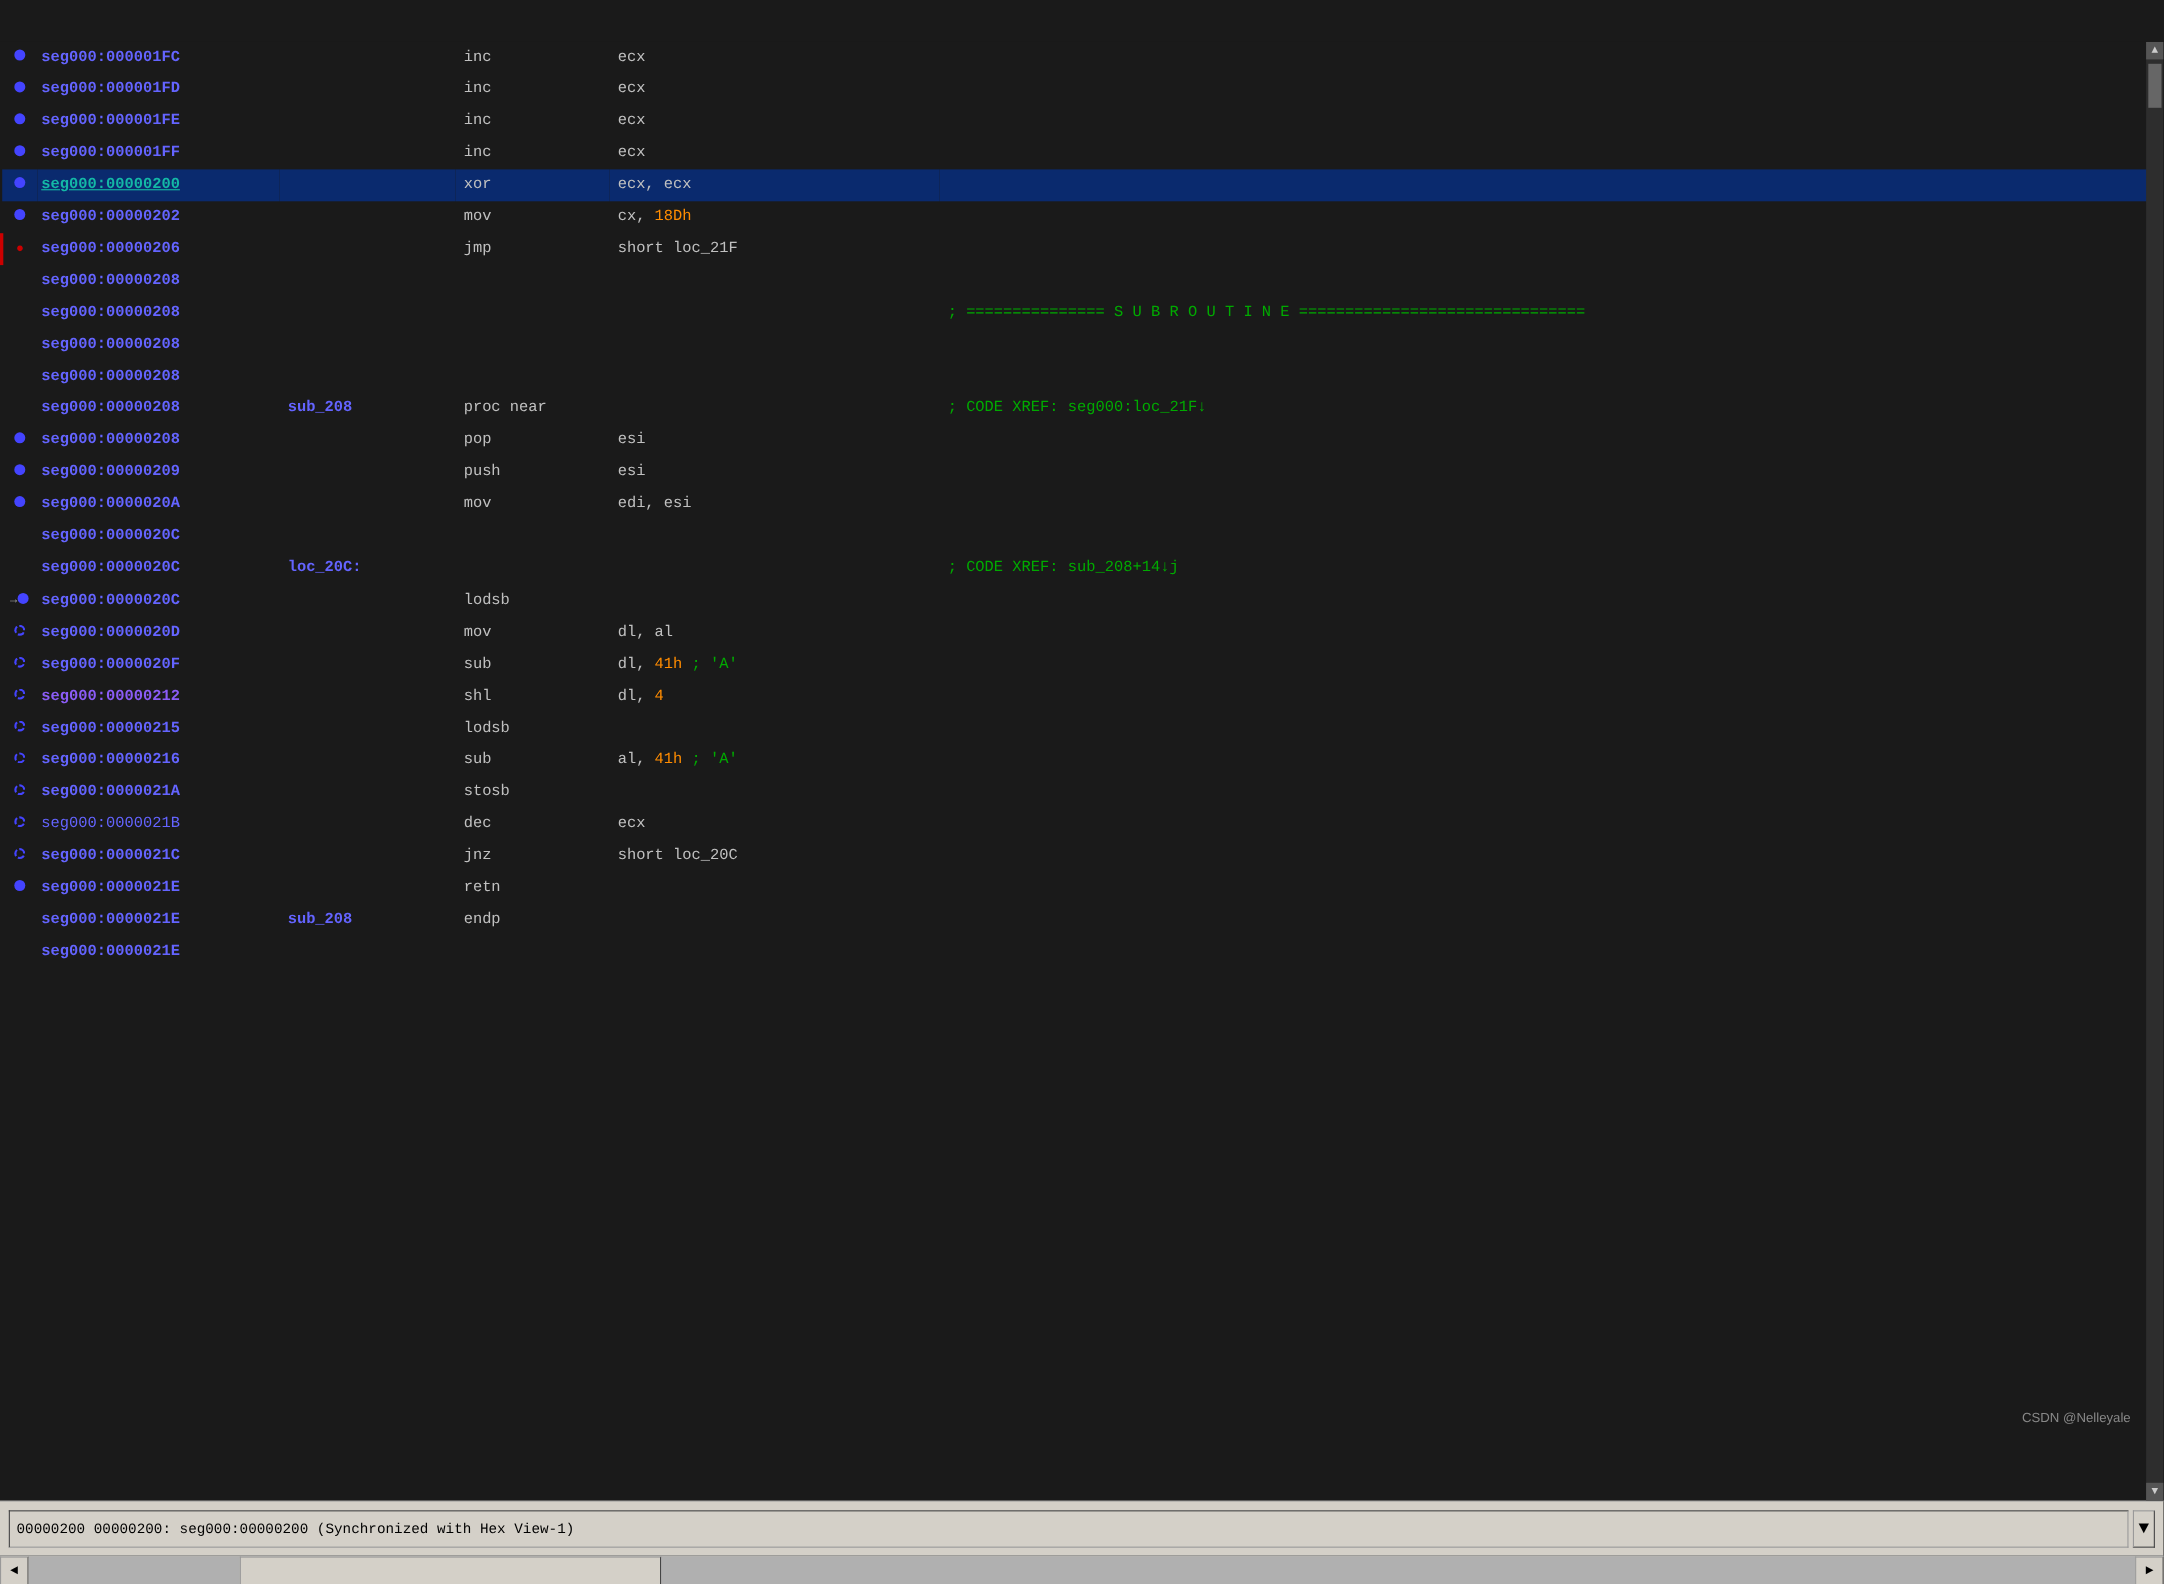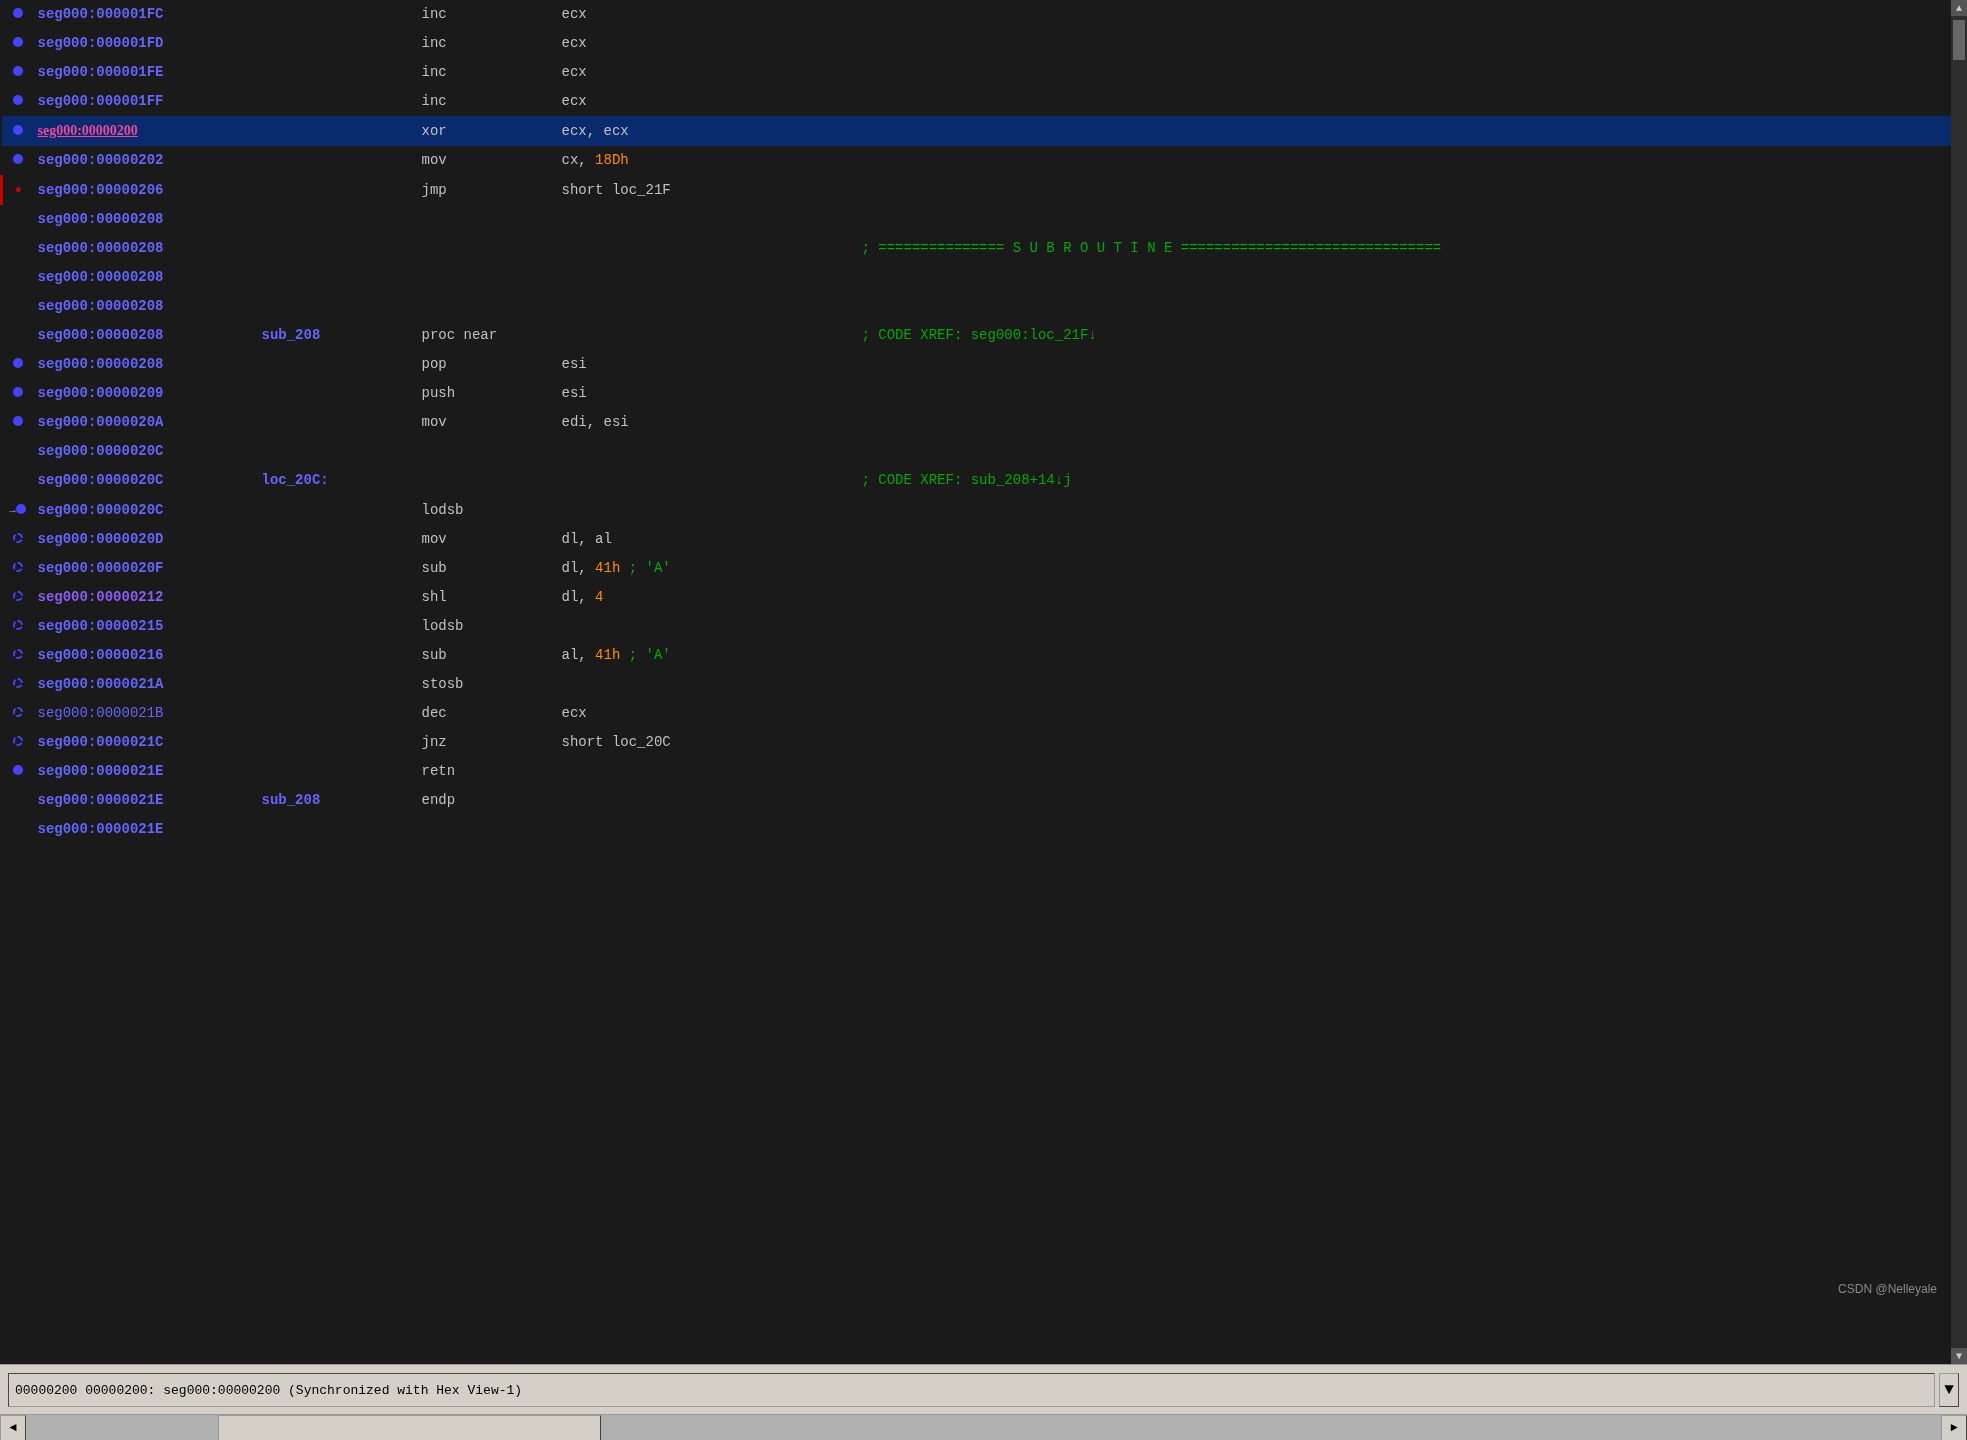--- a/index.html
+++ b/index.html
@@ -17,20 +17,21 @@
       flex-direction: column;
       height: 100%;
       background: #1a1a1a;
     }
     .code-area {
       flex: 1;
       overflow: hidden;
       position: relative;
       background: #1a1a1a;
       padding: 0;
+      margin-top: 38px;
     }
     .code-table {
       width: 100%;
       border-collapse: collapse;
     }
     .code-table tr {
       height: 29px;
       line-height: 29px;
     }
     .col-bullet {
@@ -218,21 +219,21 @@
           <tr>
             <td class="col-bullet"><span class="bullet-blue"></span></td>
             <td class="col-addr"><span style="color: rgb(100, 100, 255); font-weight: bold;">seg000:000001FF</span></td>
             <td class="col-label"></td>
             <td class="col-mnemonic"><span style="color: rgb(192, 192, 192);">inc</span></td>
             <td class="col-operands"><span style="color: rgb(192, 192, 192);">ecx</span></td>
             <td class="col-comment"></td>
           </tr>
           <tr style="background: rgb(10, 42, 110);">
             <td class="col-bullet"><span class="bullet-blue"></span></td>
-            <td class="col-addr"><span style="color: #ec4899; font-weight: bold; text-decoration: underline; font-family: Liberation Serif, serif;">seg000:00000200</span></td>
+            <td class="col-addr"><span style="color: #14b8a6; font-weight: bold; text-decoration: underline;">seg000:00000200</span></td>
             <td class="col-label"></td>
             <td class="col-mnemonic"><span style="color: rgb(192, 192, 192);">xor</span></td>
             <td class="col-operands"><span style="color: rgb(192, 192, 192);">ecx, ecx</span></td>
             <td class="col-comment"></td>
           </tr>
           <tr>
             <td class="col-bullet"><span class="bullet-blue"></span></td>
             <td class="col-addr"><span style="color: rgb(100, 100, 255); font-weight: bold;">seg000:00000202</span></td>
             <td class="col-label"></td>
             <td class="col-mnemonic"><span style="color: rgb(192, 192, 192);">mov</span></td>

